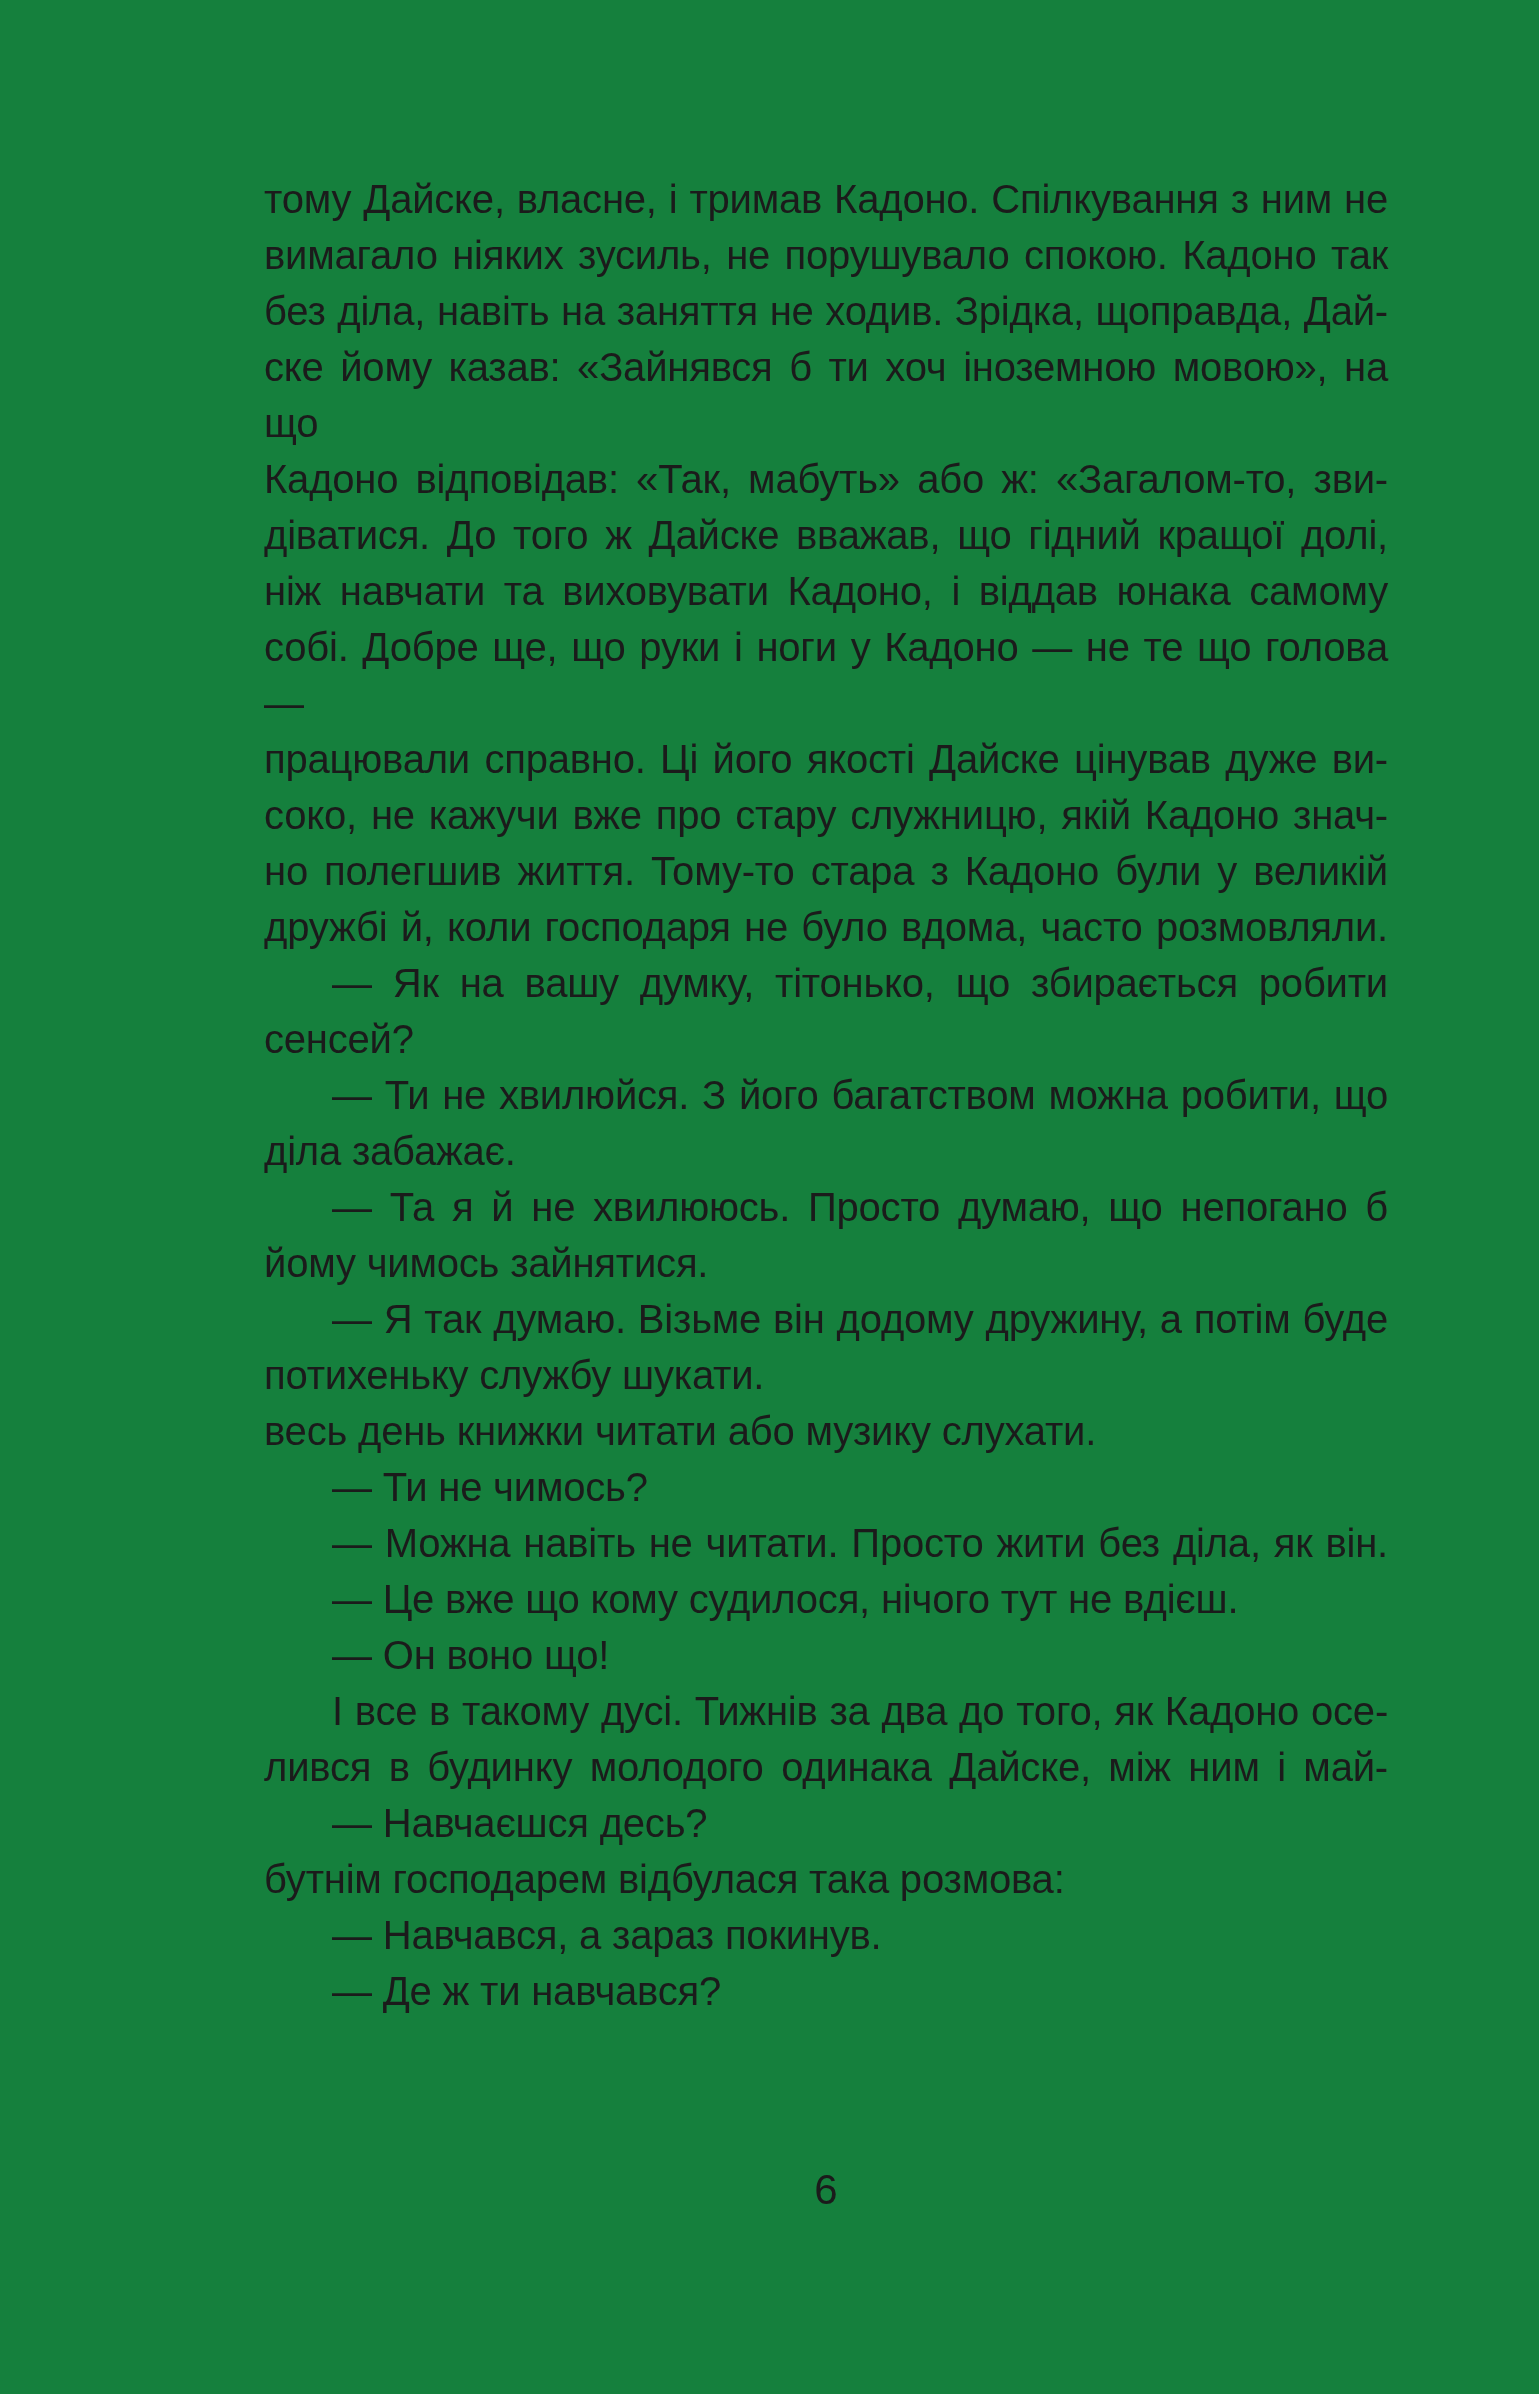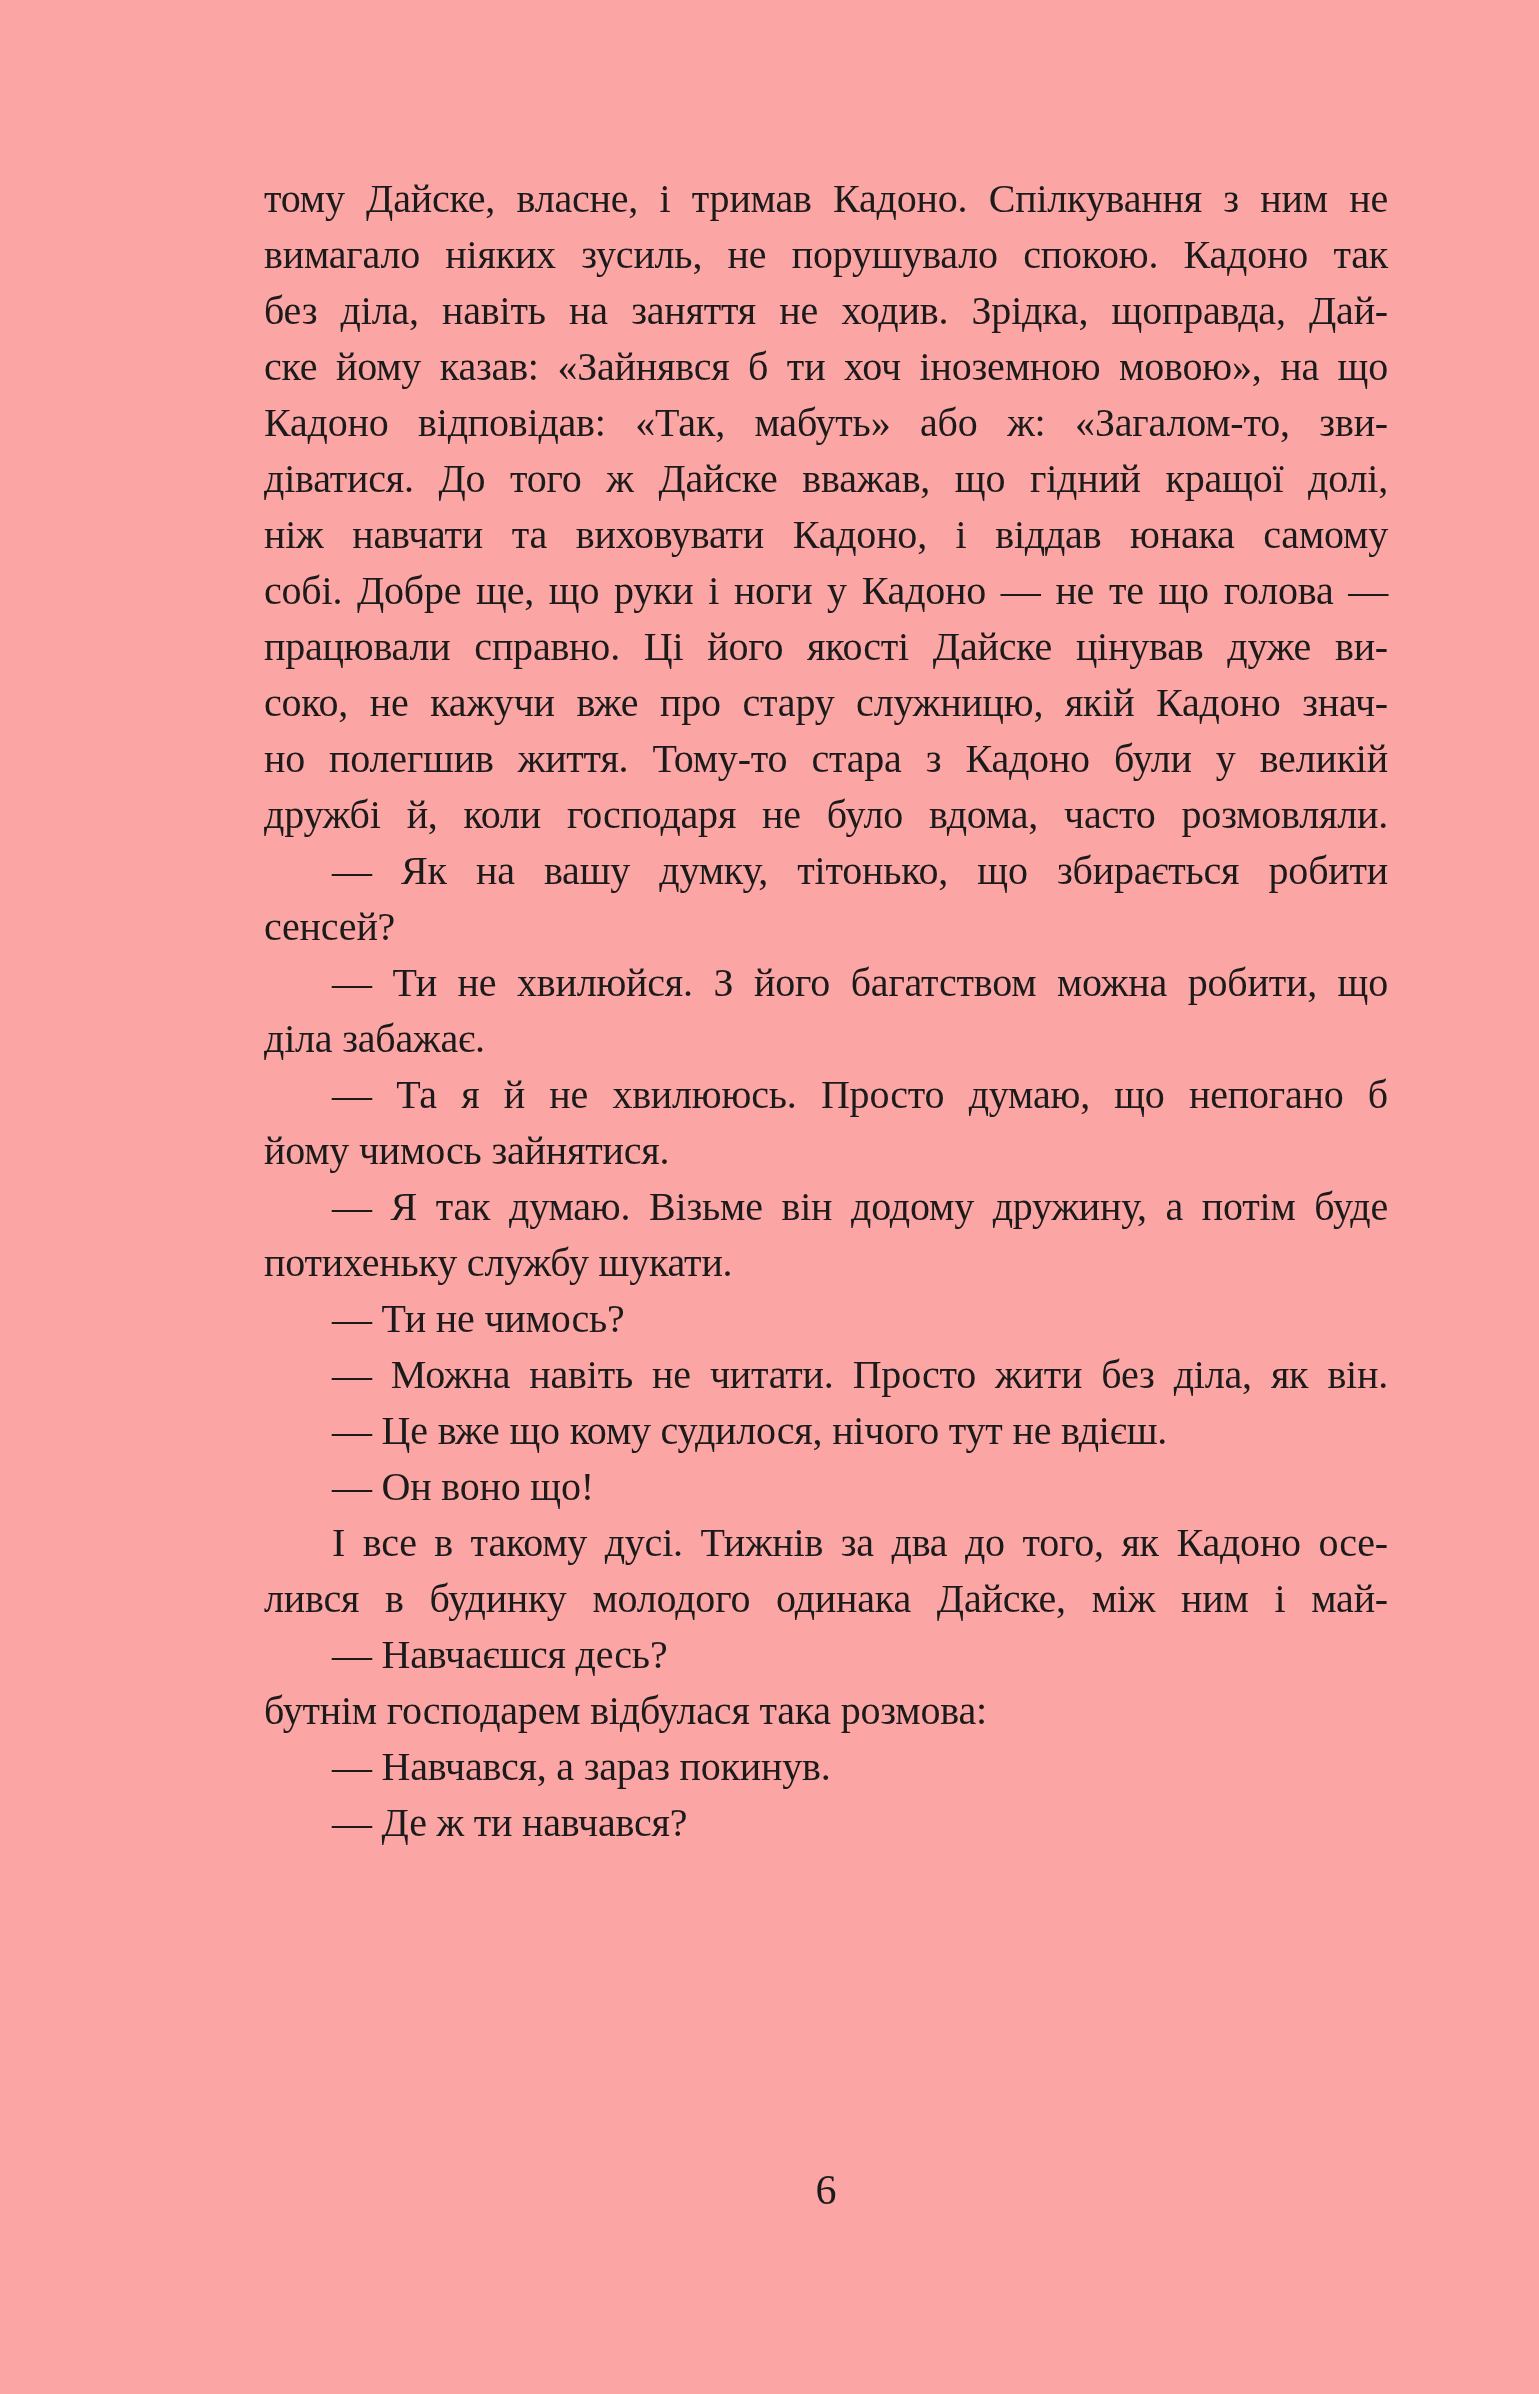--- a/index.html
+++ b/index.html
@@ -4,23 +4,23 @@
 <style>
   html, body {
     margin: 0;
     padding: 0;
     background: #ffffff;
   }
   .page {
     position: relative;
     width: 1539px;
     height: 2394px;
-    background: #fca5a5;
+    background: #15803d;
     color: #1b1b1b;
-    font-family: Liberation Serif, serif;
+    font-family: Liberation Sans, sans-serif;
     overflow: hidden;
   }
   .textblock {
     position: absolute;
     left: 264px;
     top: 171px;
     width: 1124px;
     font-size: 40px;
     line-height: 56px;
     letter-spacing: -0.2px;
@@ -65,20 +65,21 @@
       <div class="line j">но полегшив життя. Тому-то стара з Кадоно були у великій</div>
       <div class="line j">дружбі й, коли господаря не було вдома, часто розмовляли.</div>
       <div class="line j ind">— Як на вашу думку, тітонько, що збирається робити</div>
       <div class="line">сенсей?</div>
       <div class="line j ind">— Ти не хвилюйся. З його багатством можна робити, що</div>
       <div class="line">діла забажає.</div>
       <div class="line j ind">— Та я й не хвилююсь. Просто думаю, що непогано б</div>
       <div class="line">йому чимось зайнятися.</div>
       <div class="line j ind">— Я так думаю. Візьме він додому дружину, а потім буде</div>
       <div class="line">потихеньку службу шукати.</div>
+      <div class="line">весь день книжки читати або музику слухати.</div>
       <div class="line ind">— Ти не чимось?</div>
       <div class="line j ind">— Можна навіть не читати. Просто жити без діла, як він.</div>
       <div class="line ind">— Це вже що кому судилося, нічого тут не вдієш.</div>
       <div class="line ind">— Он воно що!</div>
       <div class="line j ind">І все в такому дусі. Тижнів за два до того, як Кадоно осе-</div>
       <div class="line j">лився в будинку молодого одинака Дайске, між ним і май-</div>
       <div class="line ind">— Навчаєшся десь?</div>
       <div class="line">бутнім господарем відбулася така розмова:</div>
       <div class="line ind">— Навчався, а зараз покинув.</div>
       <div class="line ind">— Де ж ти навчався?</div>

